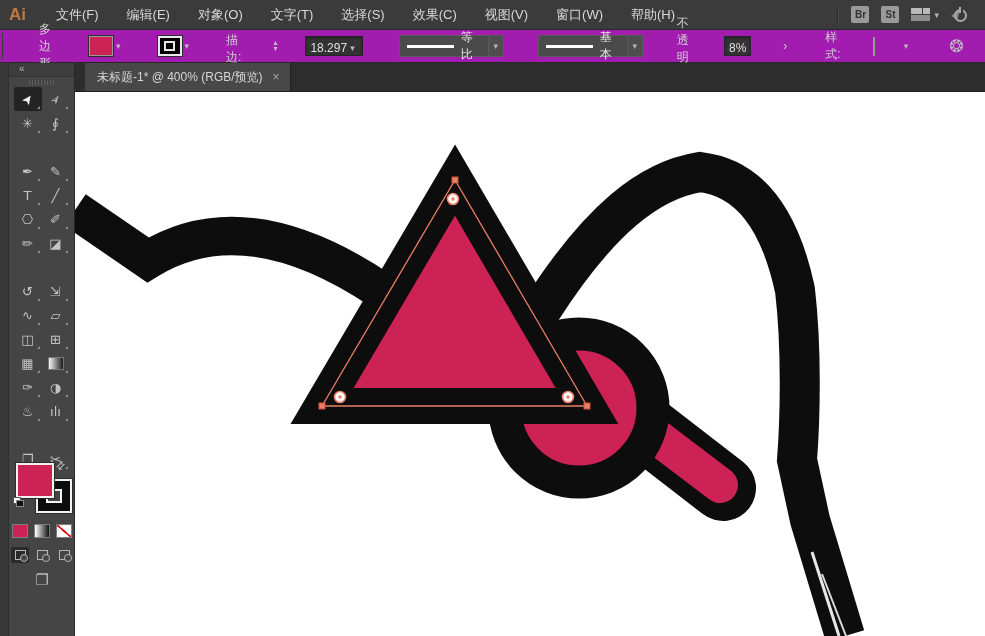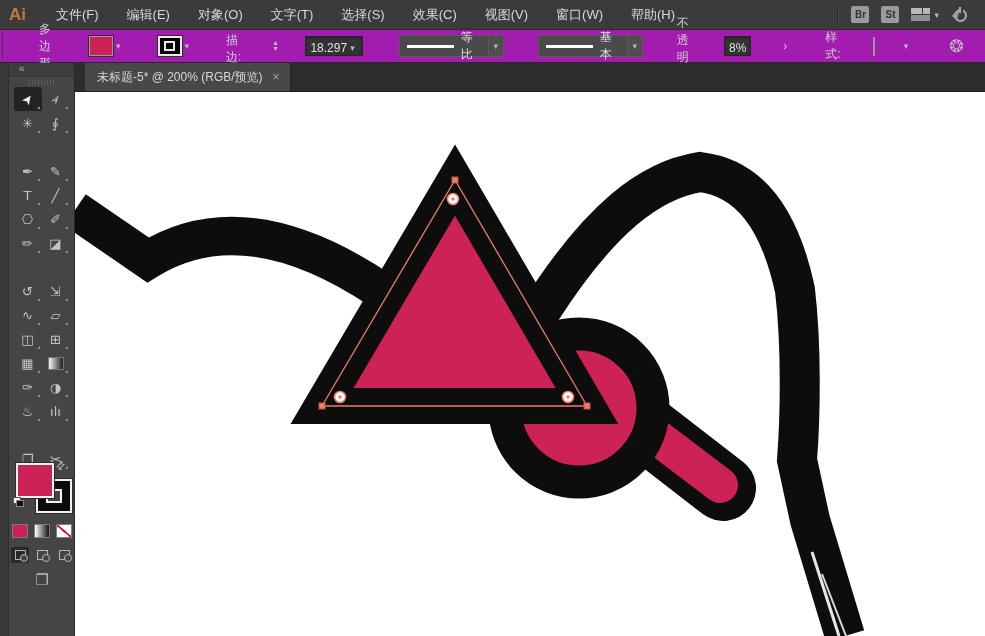--- a/index.html
+++ b/index.html
@@ -379,21 +379,21 @@
       <span class="dmode">
           <i></i>
         </span>
     </div>
 
     <div id="screen-mode">❐</div>
   </div>
 
   <div id="tabbar">
     <div id="doc-tab">
-      <span>未标题-5* @ 200% (RGB/预览)</span>
+      <span>未标题-1* @ 400% (RGB/预览)</span>
       <span id="tab-close">×</span>
     </div>
   </div>
 
   <div id="canvas-area">
     <svg width="910" height="544" viewBox="0 0 910 544">
 
       <path d="M0 118 L73 168 Q170 108 305 198" fill="none" stroke-width="38" stroke-linejoin="miter" stroke="#0E0D0D"></path>
 
       <path d="M465 220 C525 126 575 88 625 80 C675 86 705 128 720 198 C727 258 725 330 722 368 L735 428 L770 544" fill="none" stroke-width="40" stroke-linejoin="miter" stroke="#0E0D0D"></path>

